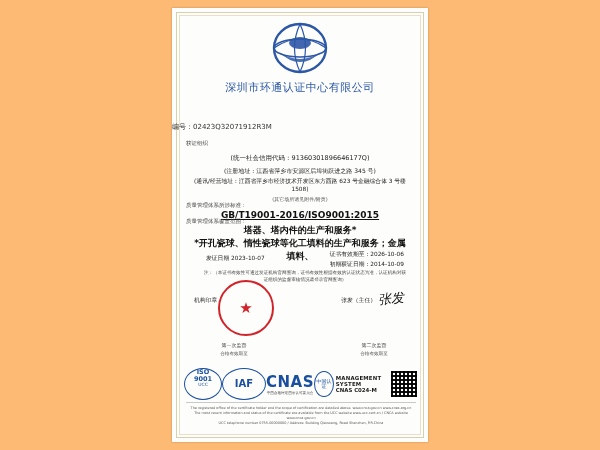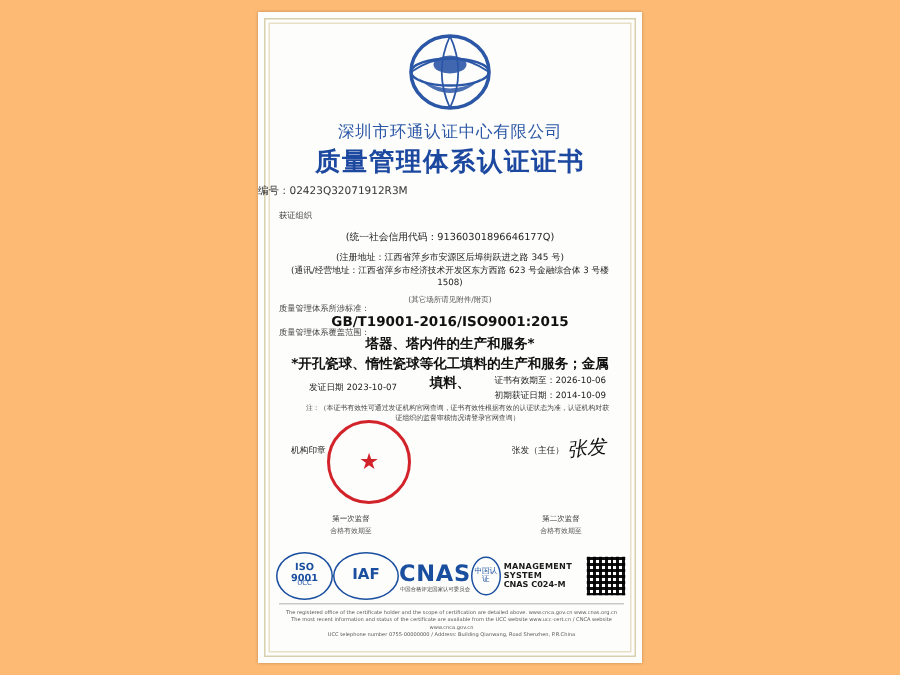--- a/index.html
+++ b/index.html
@@ -132,20 +132,21 @@
   .addr3 {
     top: 188px;
     font-size: 5px;
     color: #555;
   }
   .standard {
     top: 202px;
     font-size: 9px;
     font-weight: bold;
     color: #111;
+    text-decoration: underline;
   }
   .scope {
     top: 216px;
     font-size: 9px;
     font-weight: bold;
     color: #111;
     line-height: 1.45;
     padding: 0 20px;
     text-align: center;
   }
@@ -255,21 +256,21 @@
     align-items: center;
     justify-content: space-between;
   }
   .mark { display: flex; align-items: center; justify-content: center; }
   .iso-oval {
     width: 36px; height: 30px;
     border: 1.6px solid #1a4fa0;
     border-radius: 50%;
     color: #1a4fa0;
     display: flex; flex-direction: column;
-    align-items: center; justify-content: center;
+    align-items: center; 
     font-size: 6.5px; font-weight: bold; line-height: 1.05;
   }
   .iso-oval .sub { font-size: 4.5px; font-weight: normal; }
   .iaf-oval {
     width: 42px; height: 30px;
     border: 1.6px solid #1a4fa0;
     border-radius: 50%;
     color: #1a4fa0;
     display: flex; flex-direction: column;
     align-items: center; justify-content: center;
@@ -337,21 +338,20 @@
           <ellipse cx="35" cy="26" rx="26" ry="9" fill="none" stroke="#2b57a6" stroke-width="1.6"></ellipse>
           <path d="M9 26 Q35 8 61 26" fill="none" stroke="#2b57a6" stroke-width="1.2"></path>
           <path d="M35 2 Q24 26 35 50" fill="none" stroke="#2b57a6" stroke-width="1.2"></path>
           <path d="M35 2 Q46 26 35 50" fill="none" stroke="#2b57a6" stroke-width="1.2"></path>
           <path d="M14 30 Q35 44 56 30 Q46 40 35 40 Q24 40 14 30 Z" fill="#2b57a6" opacity="0.85"></path>
           <ellipse cx="35" cy="21" rx="11" ry="6" fill="#2b57a6" opacity="0.9"></ellipse>
         </svg>
       </div>
 
       <div class="company-name">深圳市环通认证中心有限公司</div>
-      <div class="cert-title">质量管理体系认证证书</div>
       <div class="cert-number">
         <span>编号：</span><span>02423Q32071912R3M</span>
       </div>
 
       <div class="field-label" style="left:14px; top:132px;">获证组织</div>
       <div class="field-value credit-code">(统一社会信用代码：91360301896646177Q)</div>
       <div class="field-value addr1">(注册地址：江西省萍乡市安源区后埠街跃进之路 345 号)</div>
       <div class="field-value addr2">(通讯/经营地址：江西省萍乡市经济技术开发区东方西路 623 号金融综合体 3 号楼 1508)</div>
       <div class="field-value addr3">(其它场所请见附件/附页)</div>
 

